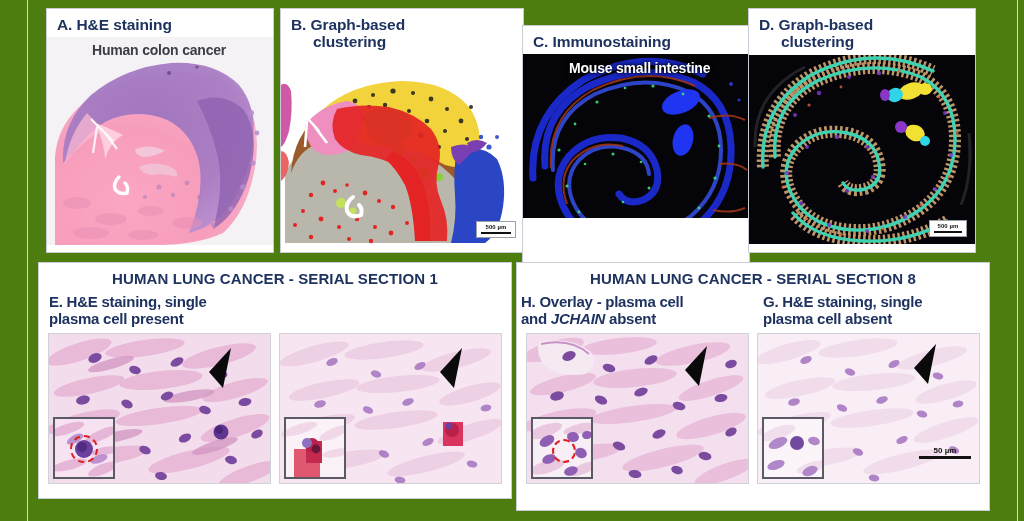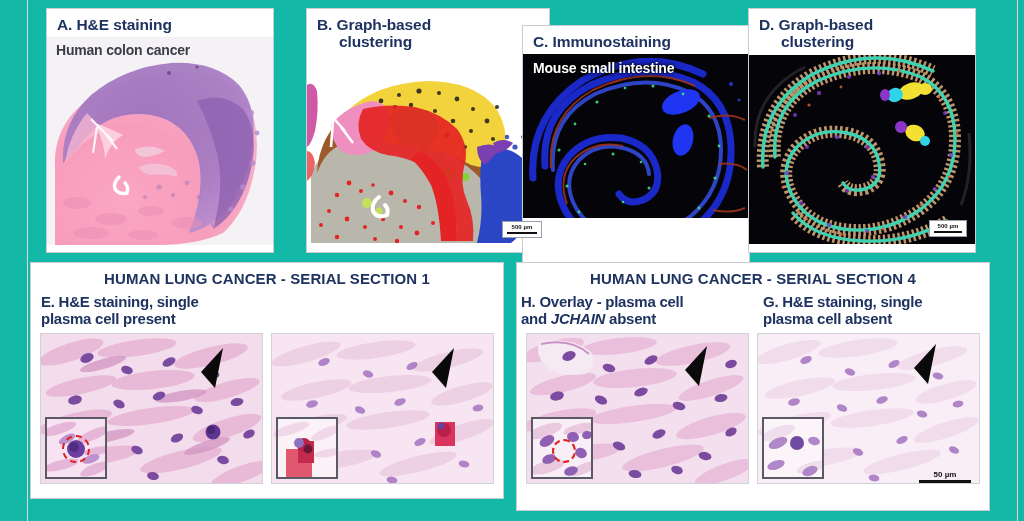--- a/index.html
+++ b/index.html
@@ -10,21 +10,21 @@
   body {
     font-family: "Liberation Sans", sans-serif;
     width: 1024px;
     height: 521px;
     overflow: hidden;
   }
   #figure-root {
     position: relative;
     width: 1024px;
     height: 521px;
-    background: #14b8a6;
+    background: #4d7c0f;
     box-sizing: border-box;
   }
   .left-rule {
     position: absolute;
     left: 27px; top: 0; width: 1px; height: 521px;
     background: #d8d8dc;
   }
   .right-rule {
     position: absolute;
     right: 6px; top: 0; width: 1px; height: 521px;
@@ -57,20 +57,21 @@
   }
 
   
   .inimg-caption {
     position: absolute;
     font-size: 14px;
     font-weight: bold;
     letter-spacing: -0.2px;
     z-index: 6;
     white-space: nowrap;
+    margin-left: 36px;
   }
   .cap-dark { color: #3c3c46; left: 9px; top: 5px; }
   .cap-light { color: #ffffff; left: 10px; top: 6px; text-shadow: 0 0 3px #000, 0 0 6px #000; }
 
   
   .scalebar {
     position: absolute;
     background: #ffffff;
     border: 1px solid #9aa0aa;
     padding: 2px 4px 3px 4px;
@@ -248,21 +249,21 @@
         </g>
         <g fill="#6b4a86" opacity="0.9">
           <circle cx="122" cy="36" r="2"></circle>
             <circle cx="150" cy="30" r="1.6"></circle>
         </g>
       </svg>
       <div class="inimg-caption cap-dark">Human colon cancer</div>
     </div>
   </div>
 
-  <div class="panel" style="left:306px; top:8px; width:244px; height:245px;">
+  <div class="panel" style="left:280px; top:8px; width:244px; height:245px;">
     <div class="panel-title">
       <span>B. Graph-based</span>
       <span class="ind">clustering</span>
     </div>
     <div class="img-wrap" style="height:189px;">
       <svg width="226" height="189" viewBox="0 0 226 189" style="position:absolute;left:0;top:0;">
         <rect x="0" y="0" width="226" height="189" fill="#ffffff"></rect>
 
         <path d="M4,188 L4,120 Q10,100 34,90 Q70,78 110,86 Q150,96 174,122 Q192,146 190,188 Z" fill="#b9b7ac"></path>
 
@@ -495,21 +496,21 @@
           <path d="M212,150 Q224,120 220,78"></path>
         </g>
       </svg>
       <div class="scalebar" style="right:8px; bottom:7px;">
         <span class="sb-txt">500 µm</span>
         <span class="sb-line" style="width:28px;"></span>
       </div>
     </div>
   </div>
 
-  <div class="group-box" style="left:30px; top:262px; width:474px; height:237px;">
+  <div class="group-box" style="left:38px; top:262px; width:474px; height:237px;">
     <div class="group-title">HUMAN LUNG CANCER - SERIAL SECTION 1</div>
     <div class="subpanel-titles">
       <div class="subpanel-title" style="width:236px; padding-left:10px;">E. H&amp;E staining, single<br>plasma cell present</div>
     </div>
 
     <div class="tiles" style="margin-top:6px;">
 
       <div class="tile" style="width:226px; height:151px;">
         <svg width="226" height="151" viewBox="0 0 226 151" style="position:absolute;left:0;top:0;">
           <rect width="226" height="151" fill="#f3dcec"></rect>
@@ -639,21 +640,21 @@
             <circle cx="26" cy="26" r="7" fill="#b8214a"></circle>
             <circle cx="21" cy="24" r="5" fill="#8f6fc0"></circle>
             <circle cx="30" cy="30" r="4.4" fill="#6b1638"></circle>
           </svg>
         </div>
       </div>
     </div>
   </div>
 
   <div class="group-box" style="left:516px; top:262px; width:474px; height:249px;">
-    <div class="group-title">HUMAN LUNG CANCER - SERIAL SECTION 4</div>
+    <div class="group-title">HUMAN LUNG CANCER - SERIAL SECTION 8</div>
     <div class="subpanel-titles">
       <div class="subpanel-title" style="width:236px; padding-left:4px;">H. Overlay - plasma cell<br>and <em>JCHAIN</em> absent</div>
       <div class="subpanel-title" style="width:236px; padding-left:10px;">G. H&amp;E staining, single<br>plasma cell absent</div>
     </div>
 
     <div class="tiles" style="margin-top:6px;">
 
       <div class="tile" style="width:226px; height:151px;">
         <svg width="226" height="151" viewBox="0 0 226 151" style="position:absolute;left:0;top:0;">
           <rect width="226" height="151" fill="#f4dfee"></rect>
@@ -766,21 +767,21 @@
             </g>
             <g fill="#b087c8">
               <ellipse cx="14" cy="24" rx="10" ry="5" transform="rotate(-24 14 24)"></ellipse>
               <ellipse cx="12" cy="46" rx="9" ry="4.5" transform="rotate(-18 12 46)"></ellipse>
               <ellipse cx="46" cy="52" rx="8" ry="4.5" transform="rotate(-22 46 52)"></ellipse>
               <ellipse cx="50" cy="22" rx="6" ry="4" transform="rotate(14 50 22)"></ellipse>
             </g>
             <circle cx="33" cy="24" r="7" fill="#6f4aa0"></circle>
           </svg>
         </div>
-        <div class="scalebar-plain" style="right:8px; bottom:0;">
+        <div class="scalebar-plain" style="right:8px; bottom:24px;">
           <span class="sb-txt">50 µm</span>
           <span class="sb-line" style="width:52px;"></span>
         </div>
       </div>
     </div>
   </div>
 
 </div>
 
 </body></html>

